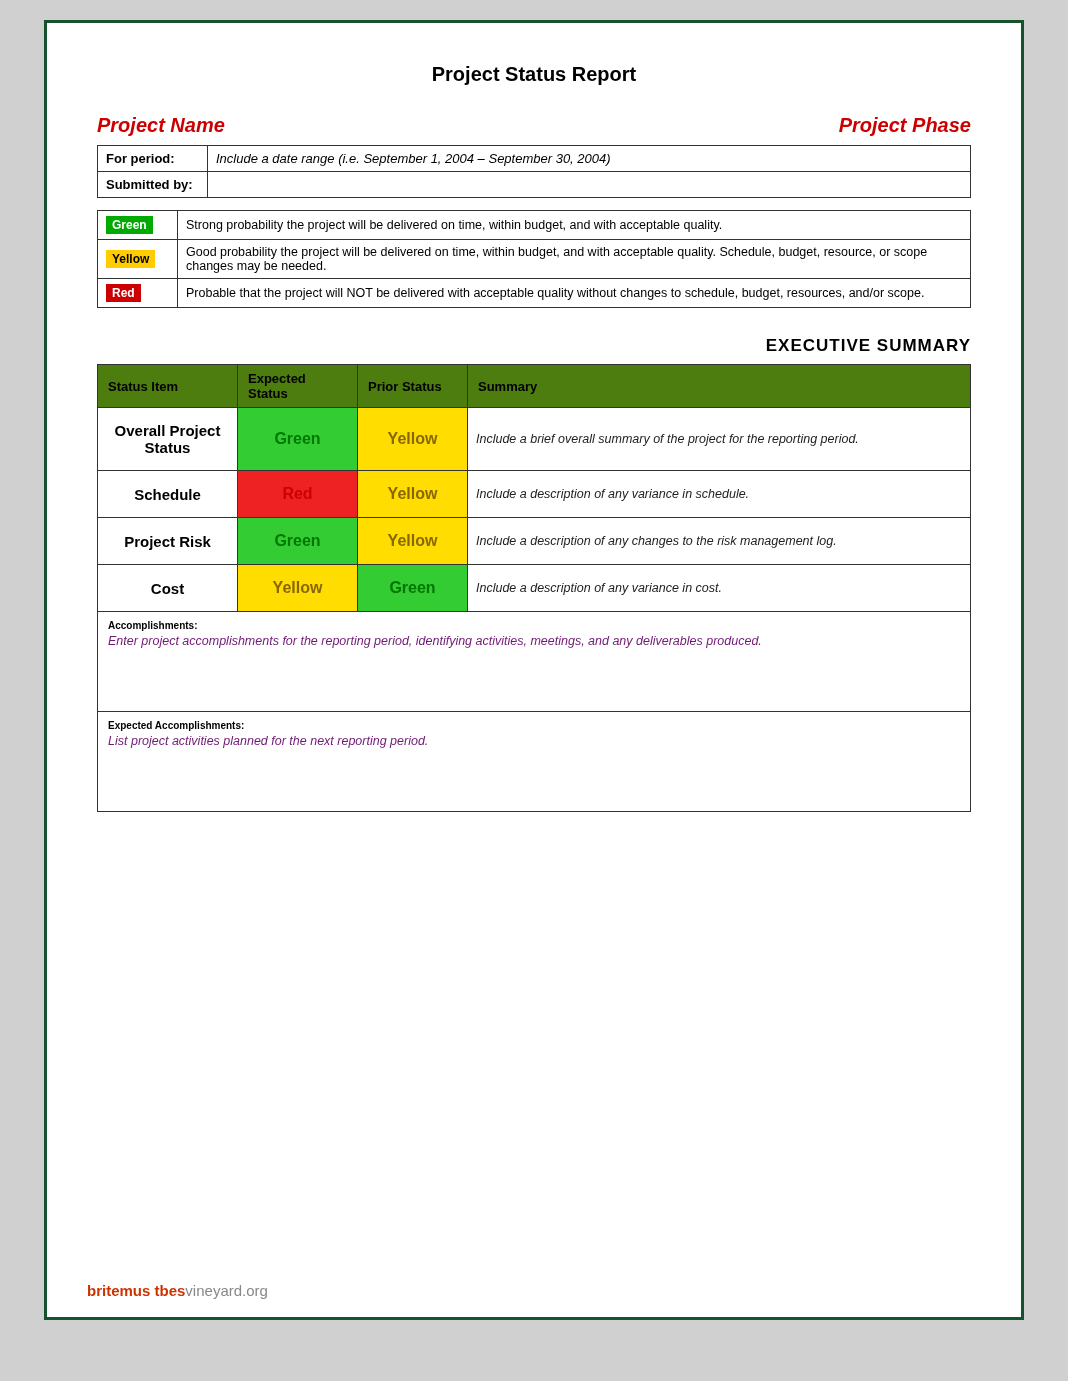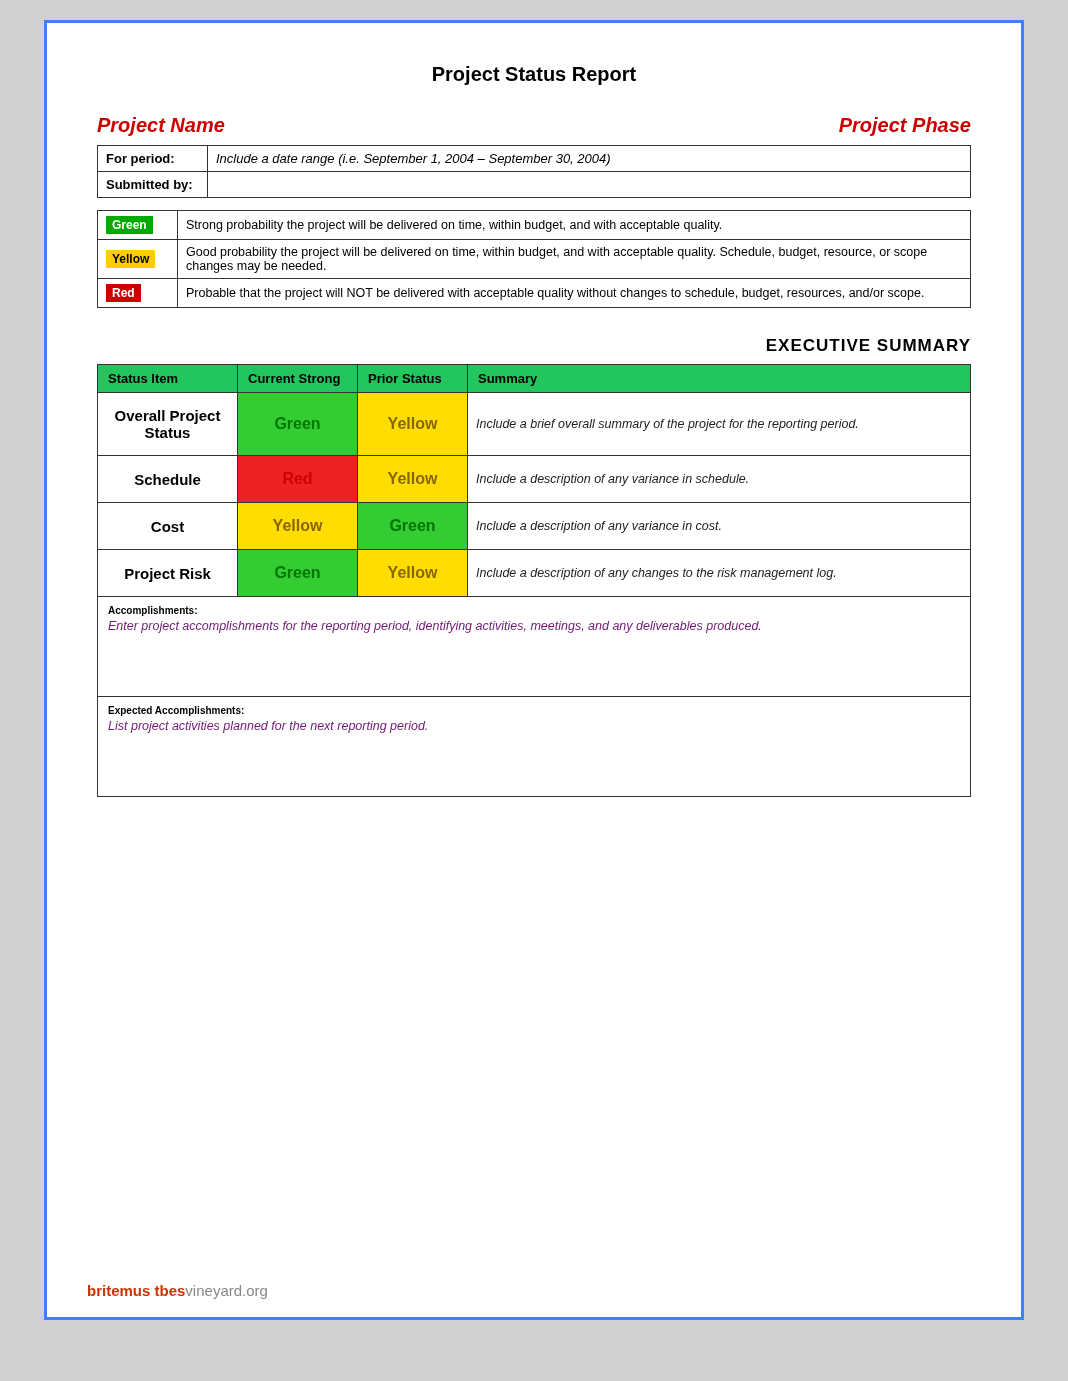--- a/index.html
+++ b/index.html
@@ -15,21 +15,21 @@
       align-items: flex-start;
       min-height: 1381px;
       font-family: Arial, sans-serif;
       padding: 20px;
     }
 
     .page {
       width: 980px;
       min-height: 1300px;
       background: #ffffff;
-      border: 3px solid #3b82f6;
+      border: 3px solid #14532d;
       padding: 40px 50px 40px 50px;
       position: relative;
     }
 
     .report-title {
       text-align: center;
       font-size: 20px;
       font-weight: bold;
       margin-bottom: 28px;
       font-family: Arial, sans-serif;
@@ -128,21 +128,21 @@
       width: 100%;
       border-collapse: collapse;
       font-size: 13px;
     }
 
     .exec-table th {
       border: 1px solid #333;
       padding: 6px 10px;
       text-align: left;
       font-weight: bold;
-      background: #22c55e;
+      background: #4d7c0f;
       font-size: 13px;
       margin-top: 44px;
     }
 
     .exec-table td {
       border: 1px solid #333;
       padding: 14px 8px;
       vertical-align: middle;
     }
 
@@ -255,21 +255,21 @@
     </tr>
   </tbody>
     </table>
 
   <div class="section-title">EXECUTIVE SUMMARY</div>
 
   <table class="exec-table">
     <thead>
       <tr>
         <th>Status Item</th>
-        <th>Current Strong</th>
+        <th>Expected Status</th>
         <th>Prior Status</th>
         <th>Summary</th>
       </tr>
     </thead>
     <tbody id="status-rows-body">
     <tr>
       <td class="status-item-cell">Overall Project Status</td>
       <td class="current-status-cell" style="background:#33cc33; text-align:center;">
         <span style="color:#007700; font-weight:bold; font-size:16px;">Green</span>
       </td>
@@ -282,38 +282,38 @@
       <td class="status-item-cell">Schedule</td>
       <td class="current-status-cell" style="background:#ee2222; text-align:center;">
         <span style="color:#cc0000; font-weight:bold; font-size:16px;">Red</span>
       </td>
       <td class="prior-status-cell" style="background:#ffdd00; text-align:center;">
         <span style="color:#886600; font-weight:bold; font-size:16px;">Yellow</span>
       </td>
       <td class="summary-cell"><em>Include a description of any variance in schedule.</em></td>
     </tr>
         <tr>
+      <td class="status-item-cell">Project Risk</td>
+      <td class="current-status-cell" style="background:#33cc33; text-align:center;">
+        <span style="color:#007700; font-weight:bold; font-size:16px;">Green</span>
+      </td>
+      <td class="prior-status-cell" style="background:#ffdd00; text-align:center;">
+        <span style="color:#886600; font-weight:bold; font-size:16px;">Yellow</span>
+      </td>
+      <td class="summary-cell"><em>Include a description of any changes to the risk management log.</em></td>
+    </tr>
+        <tr>
       <td class="status-item-cell">Cost</td>
       <td class="current-status-cell" style="background:#ffdd00; text-align:center;">
         <span style="color:#886600; font-weight:bold; font-size:16px;">Yellow</span>
       </td>
       <td class="prior-status-cell" style="background:#33cc33; text-align:center;">
         <span style="color:#007700; font-weight:bold; font-size:16px;">Green</span>
       </td>
       <td class="summary-cell"><em>Include a description of any variance in cost.</em></td>
-    </tr>
-        <tr>
-      <td class="status-item-cell">Project Risk</td>
-      <td class="current-status-cell" style="background:#33cc33; text-align:center;">
-        <span style="color:#007700; font-weight:bold; font-size:16px;">Green</span>
-      </td>
-      <td class="prior-status-cell" style="background:#ffdd00; text-align:center;">
-        <span style="color:#886600; font-weight:bold; font-size:16px;">Yellow</span>
-      </td>
-      <td class="summary-cell"><em>Include a description of any changes to the risk management log.</em></td>
     </tr>
       </tbody>
     <tbody class="accomplishments-section">
       <tr>
         <td colspan="4">
           <div class="acc-label">Accomplishments:</div>
           <div class="acc-desc">Enter project accomplishments for the reporting period, identifying activities, meetings, and any deliverables produced.</div>
           <div class="acc-space"></div>
         </td>
       </tr>

